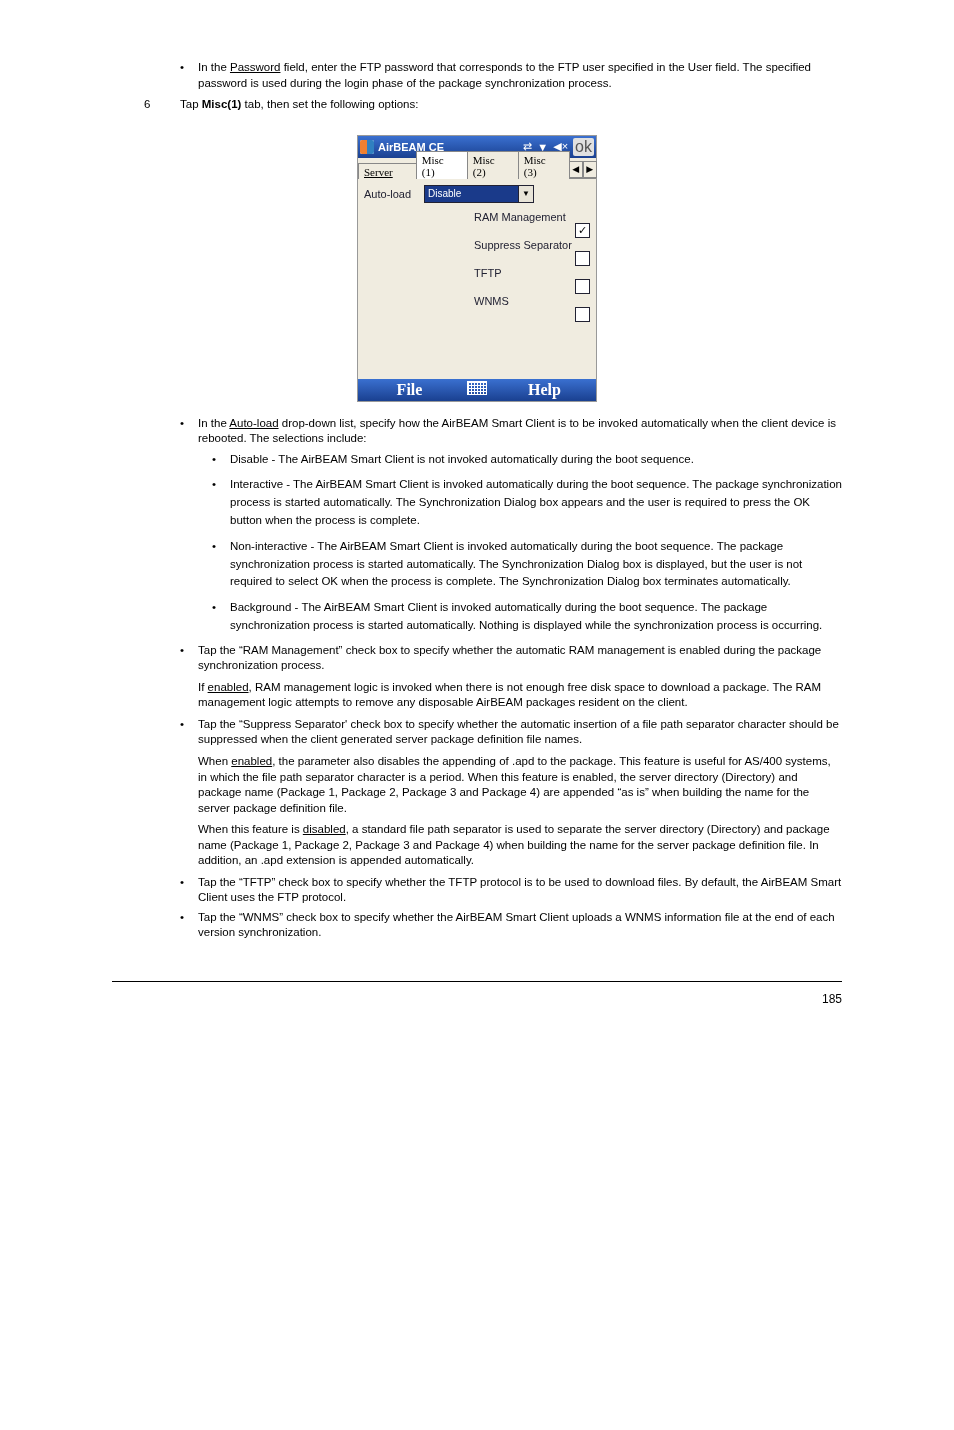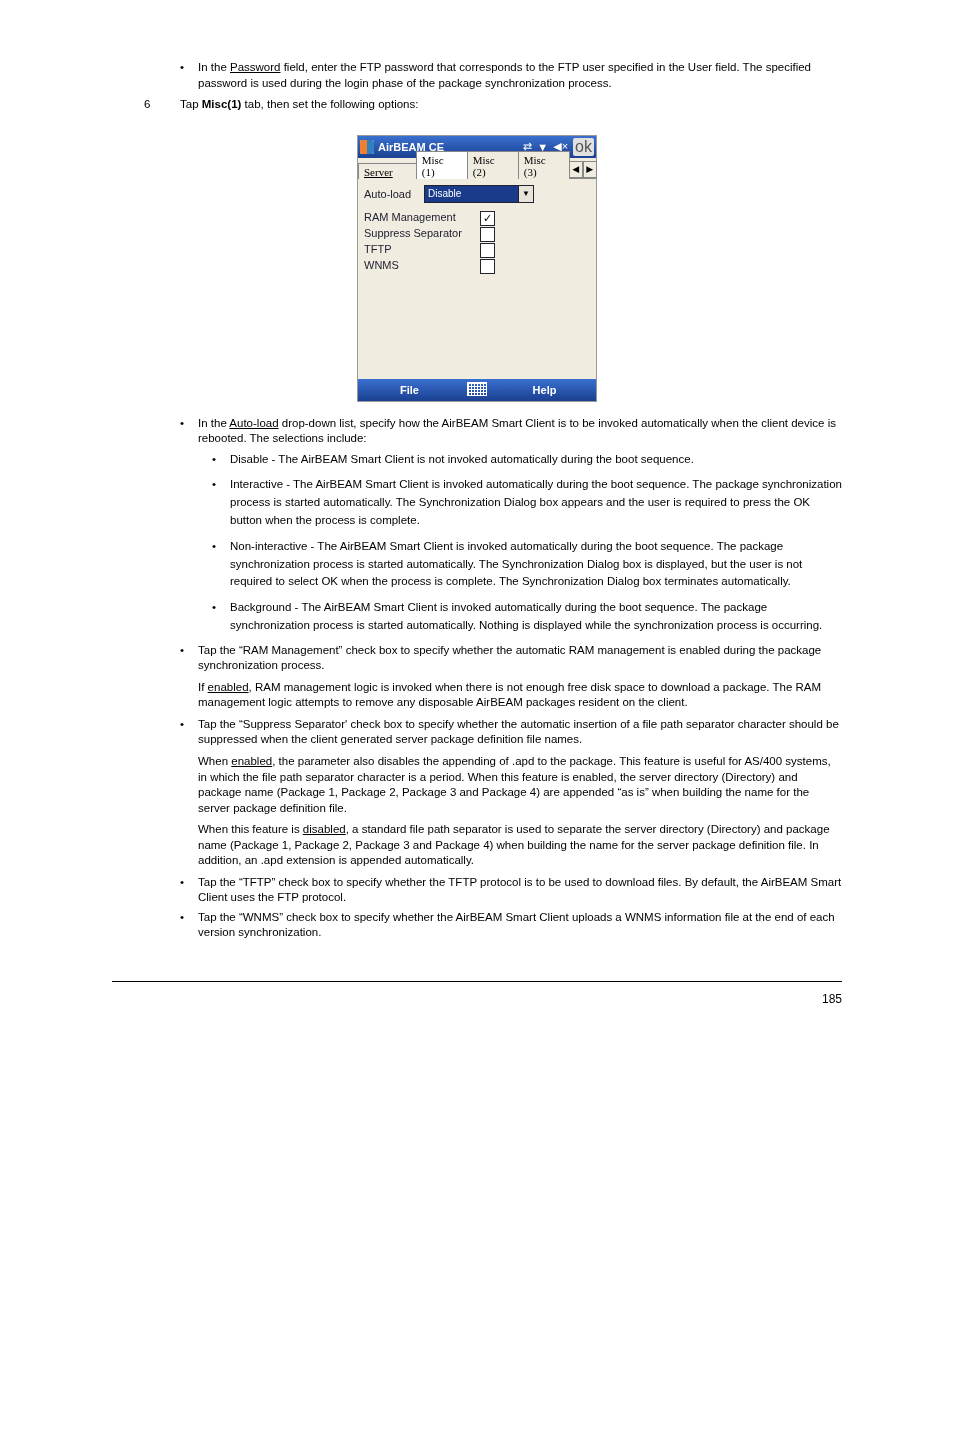--- a/index.html
+++ b/index.html
@@ -160,37 +160,38 @@
     font-size:10px;
     line-height:15px;
   }
   .dd-btn {
     width:14px;
     border-left:1px solid #223;
     display:flex; align-items:center; justify-content:center;
     background:#e8e4d8;
     font-size:8px;
   }
-  .chk-row { display:flex; align-items:flex-start; margin-bottom:1px; }
+  .chk-row { display:flex; align-items:flex-end; margin-bottom:1px;flex-direction:column; }
   .chk-label { width:116px; color:#223; }
   .chk {
     width:13px; height:13px; border:1px solid #223; background:#fff;
     display:flex; align-items:center; justify-content:center;
     font-size:11px; line-height:11px;
   }
 
   .bottombar {
     background:#2050a0;
     background: linear-gradient(to bottom,#3a70d0,#1a4090);
     color:#fff;
     display:flex;
     align-items:center;
     height:22px;
-    font-size:11px;
+    font-size:16px;
     font-weight:bold;
+    font-family:Liberation Serif, serif;
   }
   .bb-item { flex:1; text-align:center; }
   .bb-mid { flex:0 0 auto; padding:0 6px; }
   .kbd-ico {
     width:18px; height:12px; border:1px solid #fff; display:inline-block;
     background-image: repeating-linear-gradient(to right,#fff 0 1px,transparent 1px 3px),
                       repeating-linear-gradient(to bottom,#fff 0 1px,transparent 1px 3px);
   }
 
   .para { font-size:11.5px; line-height:1.35; margin:6px 0 6px 0; }

